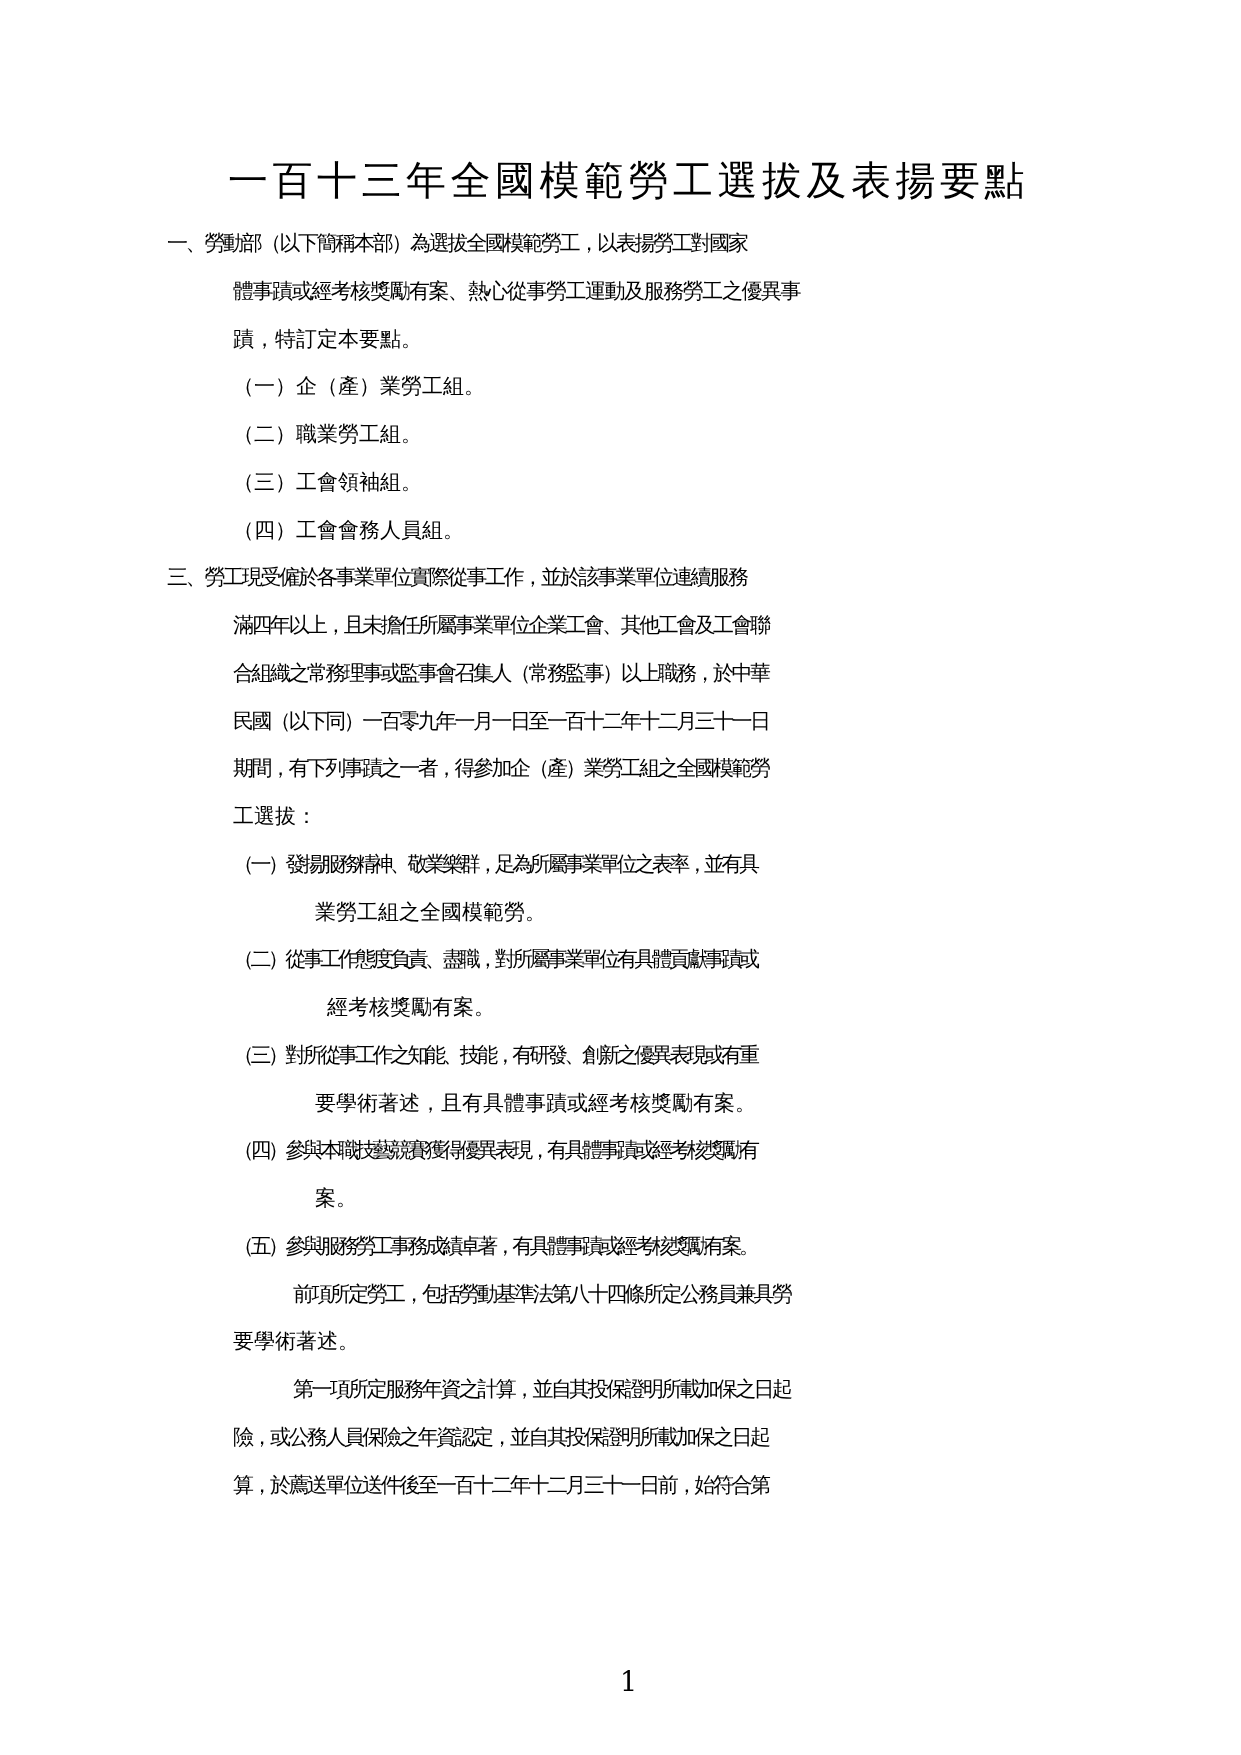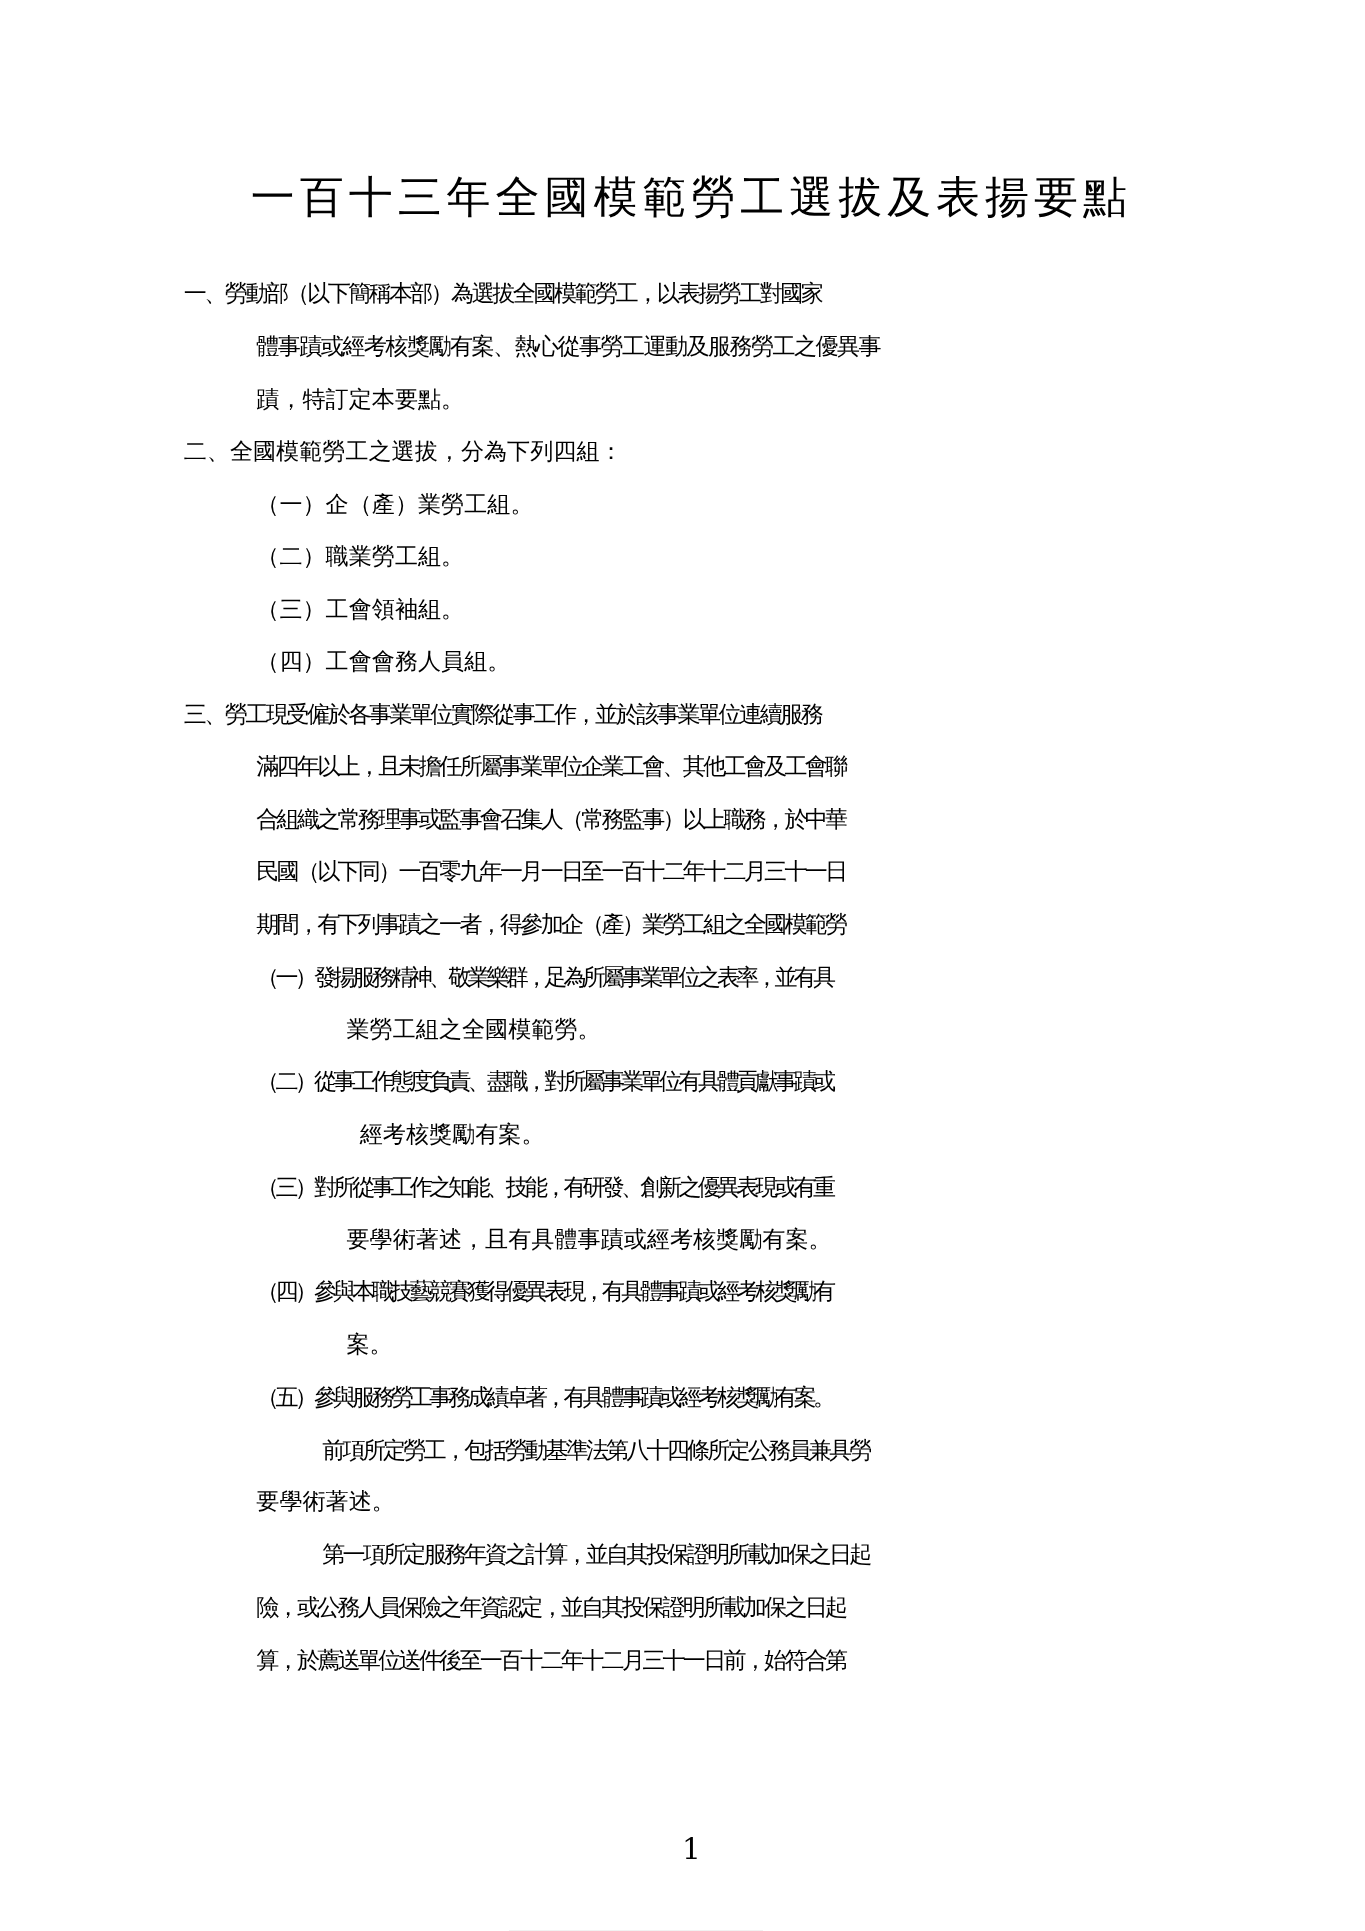--- a/index.html
+++ b/index.html
@@ -7,21 +7,21 @@
     position: relative;
     width: 1241px;
     height: 1755px;
     margin: 0 auto;
     background: #ffffff;
     color: #000000;
     font-family: "DejaVu Serif", "Liberation Serif", serif;
     overflow: hidden;
   }
   .doc-title {
-    margin: 0 0 44px 167px;
+    margin: 0 0 20px 167px;
     padding-top: 160px;
     width: 923px;
     height: 40px;
     line-height: 40px;
     font-size: 40px;
     font-weight: normal;
     letter-spacing: 4.5px;
     text-align: center;
     white-space: nowrap;
   }
@@ -56,40 +56,38 @@
 <div class="page">
   <h1 class="doc-title">一百十三年全國模範勞工選拔及表揚要點</h1>
 
   <div class="doc-body">
       <div class="doc-item">
         <div class="line i0 fill"><span class="txt" style="letter-spacing: -2.3px;">一、勞動部（以下簡稱本部）為選拔全國模範勞工，以表揚勞工對國家</span></div>
         <div class="line i1 fill"><span class="txt" style="letter-spacing: -1.44444px;">體事蹟或經考核獎勵有案、熱心從事勞工運動及服務勞工之優異事</span></div>
         <div class="line i1"><span class="txt" style="letter-spacing: 0px;">蹟，特訂定本要點。</span></div>
       </div>
       <div class="doc-item">
-        <div class="line i0"><span class="txt" style="letter-spacing: 0px;">二、全國模範勞工之選拔，分為下列四組：</span></div>
-      </div>
-      <div class="doc-item">
         <div class="line i1"><span class="txt" style="letter-spacing: 0px;">（一）企（產）業勞工組。</span></div>
       </div>
       <div class="doc-item">
         <div class="line i1"><span class="txt" style="letter-spacing: 0px;">（二）職業勞工組。</span></div>
       </div>
       <div class="doc-item">
         <div class="line i1"><span class="txt" style="letter-spacing: 0px;">（三）工會領袖組。</span></div>
       </div>
       <div class="doc-item">
         <div class="line i1"><span class="txt" style="letter-spacing: 0px;">（四）工會會務人員組。</span></div>
       </div>
       <div class="doc-item">
         <div class="line i0 fill"><span class="txt" style="letter-spacing: -2.3px;">三、勞工現受僱於各事業單位實際從事工作，並於該事業單位連續服務</span></div>
         <div class="line i1 fill"><span class="txt" style="letter-spacing: -2.53571px;">滿四年以上，且未擔任所屬事業單位企業工會、其他工會及工會聯</span></div>
         <div class="line i1 fill"><span class="txt" style="letter-spacing: -2.53571px;">合組織之常務理事或監事會召集人（常務監事）以上職務，於中華</span></div>
         <div class="line i1 fill"><span class="txt" style="letter-spacing: -2.53571px;">民國（以下同）一百零九年一月一日至一百十二年十二月三十一日</span></div>
         <div class="line i1 fill"><span class="txt" style="letter-spacing: -2.53571px;">期間，有下列事蹟之一者，得參加企（產）業勞工組之全國模範勞</span></div>
+        <div class="line i1"><span class="txt" style="letter-spacing: 0px;">工選拔：</span></div>
       </div>
       <div class="doc-item">
         <div class="line i1 fill"><span class="txt" style="letter-spacing: -3.55172px;">（一）發揚服務精神、敬業樂群，足為所屬事業單位之表率，並有具</span></div>
         <div class="line i2"><span class="txt" style="letter-spacing: 0px;">業勞工組之全國模範勞。</span></div>
       </div>
       <div class="doc-item">
         <div class="line i1 fill"><span class="txt" style="letter-spacing: -3.55172px;">（二）從事工作態度負責、盡職，對所屬事業單位有具體貢獻事蹟或</span></div>
         <div class="line i2"><span class="txt" style="letter-spacing: 0px; margin-left: 12px;">經考核獎勵有案。</span></div>
       </div>
       <div class="doc-item">

